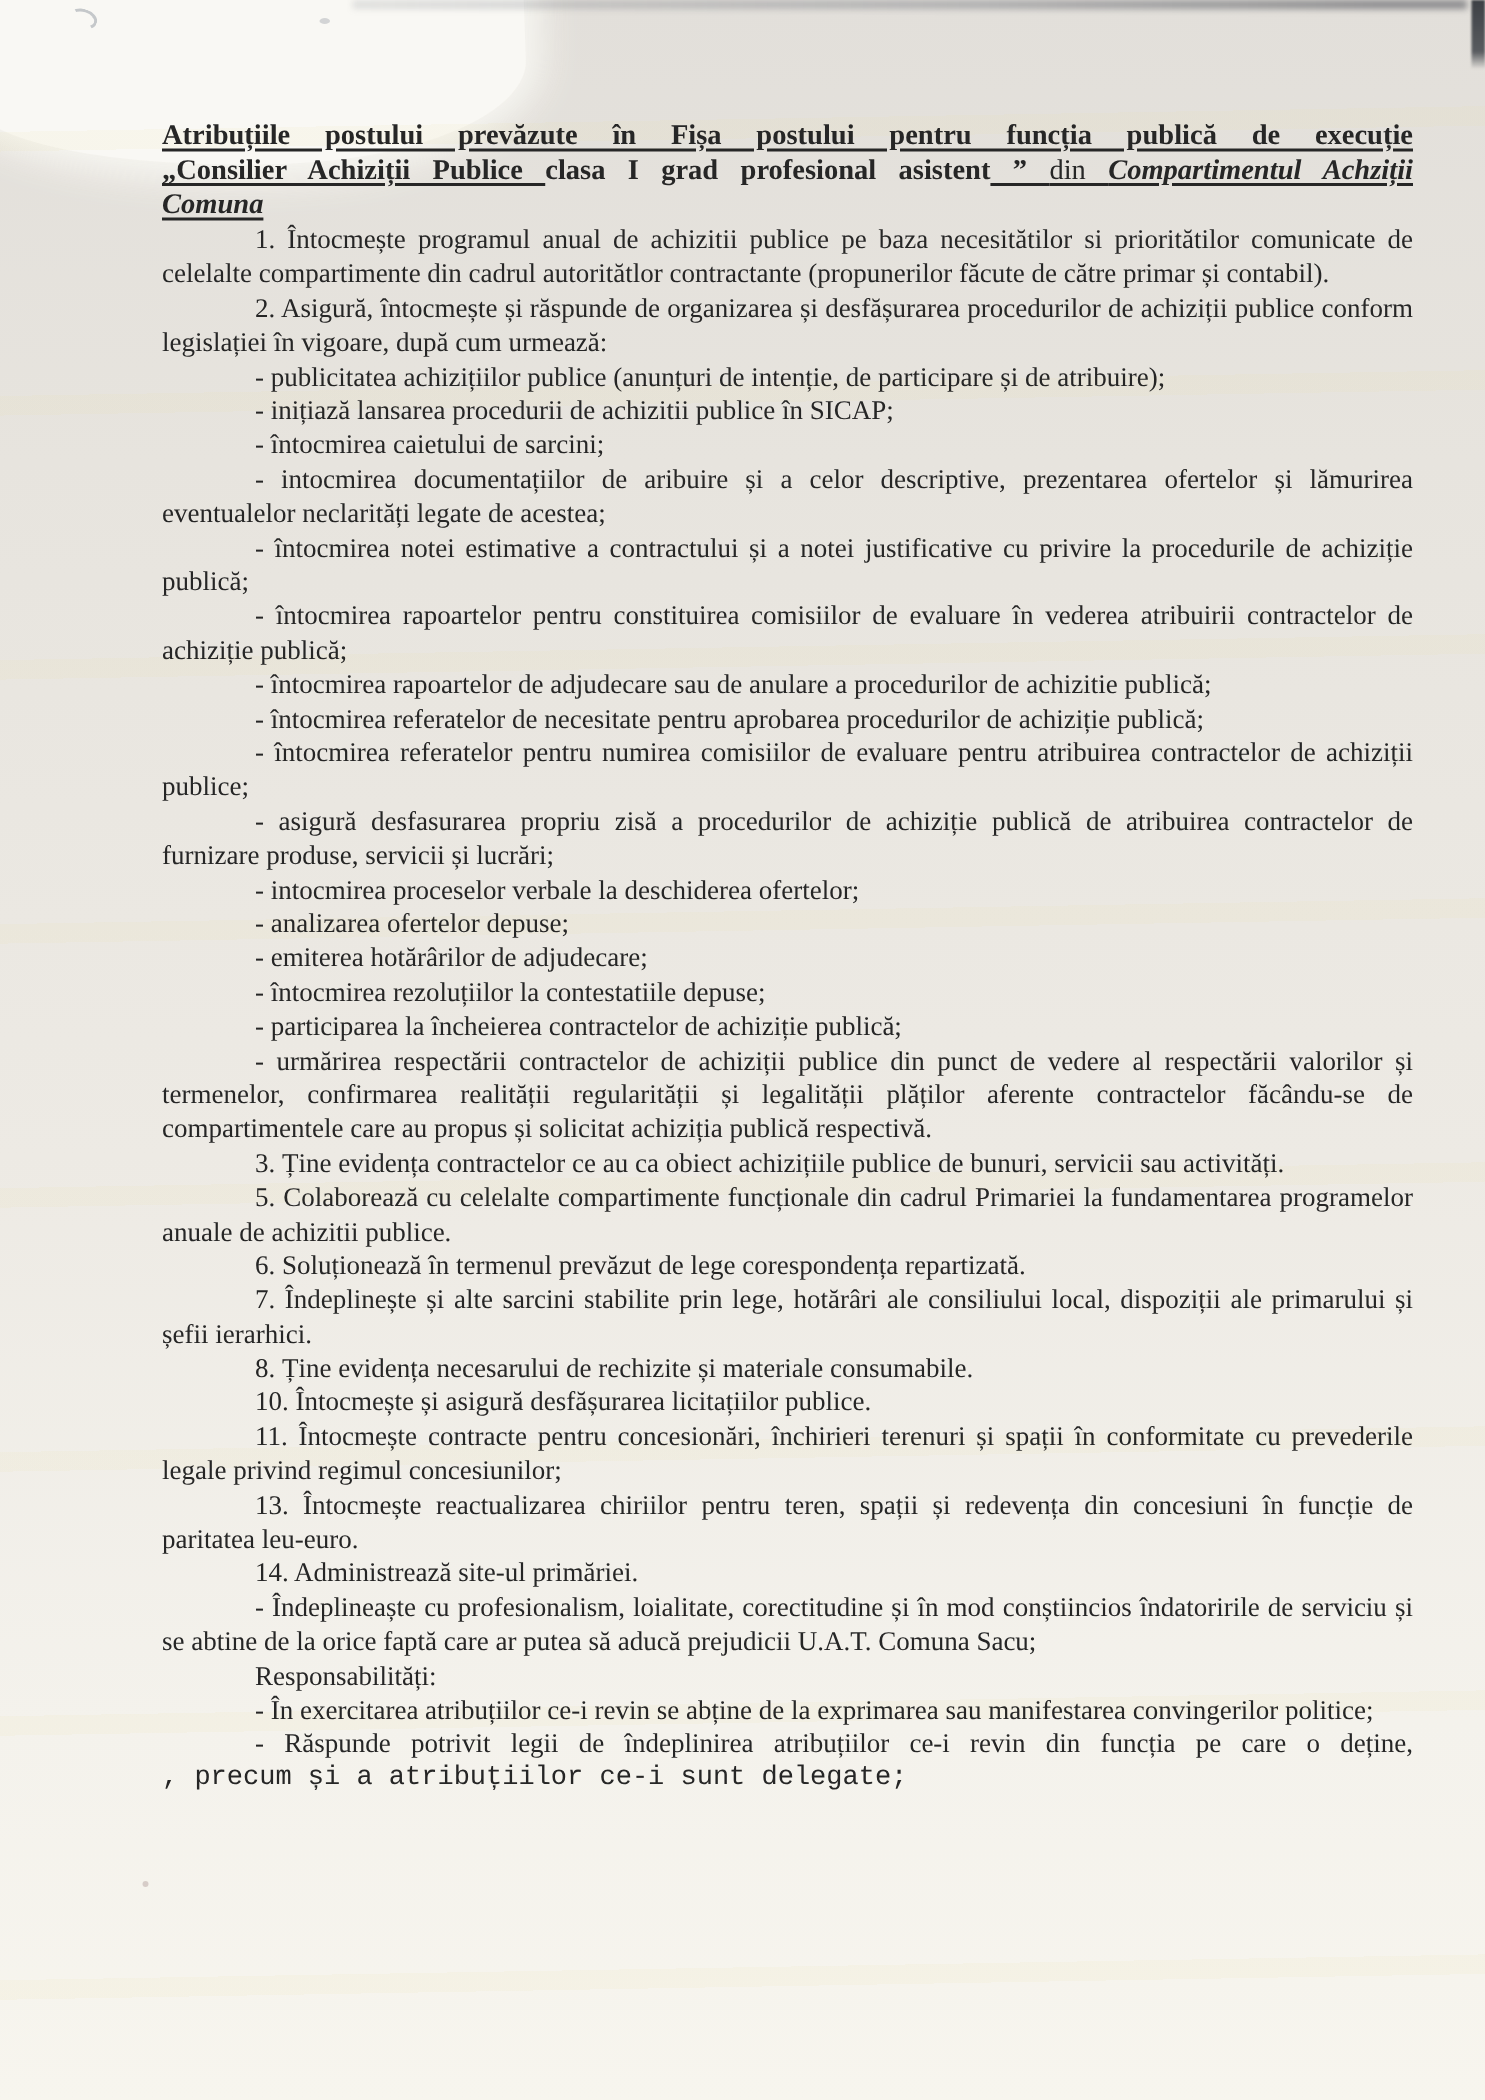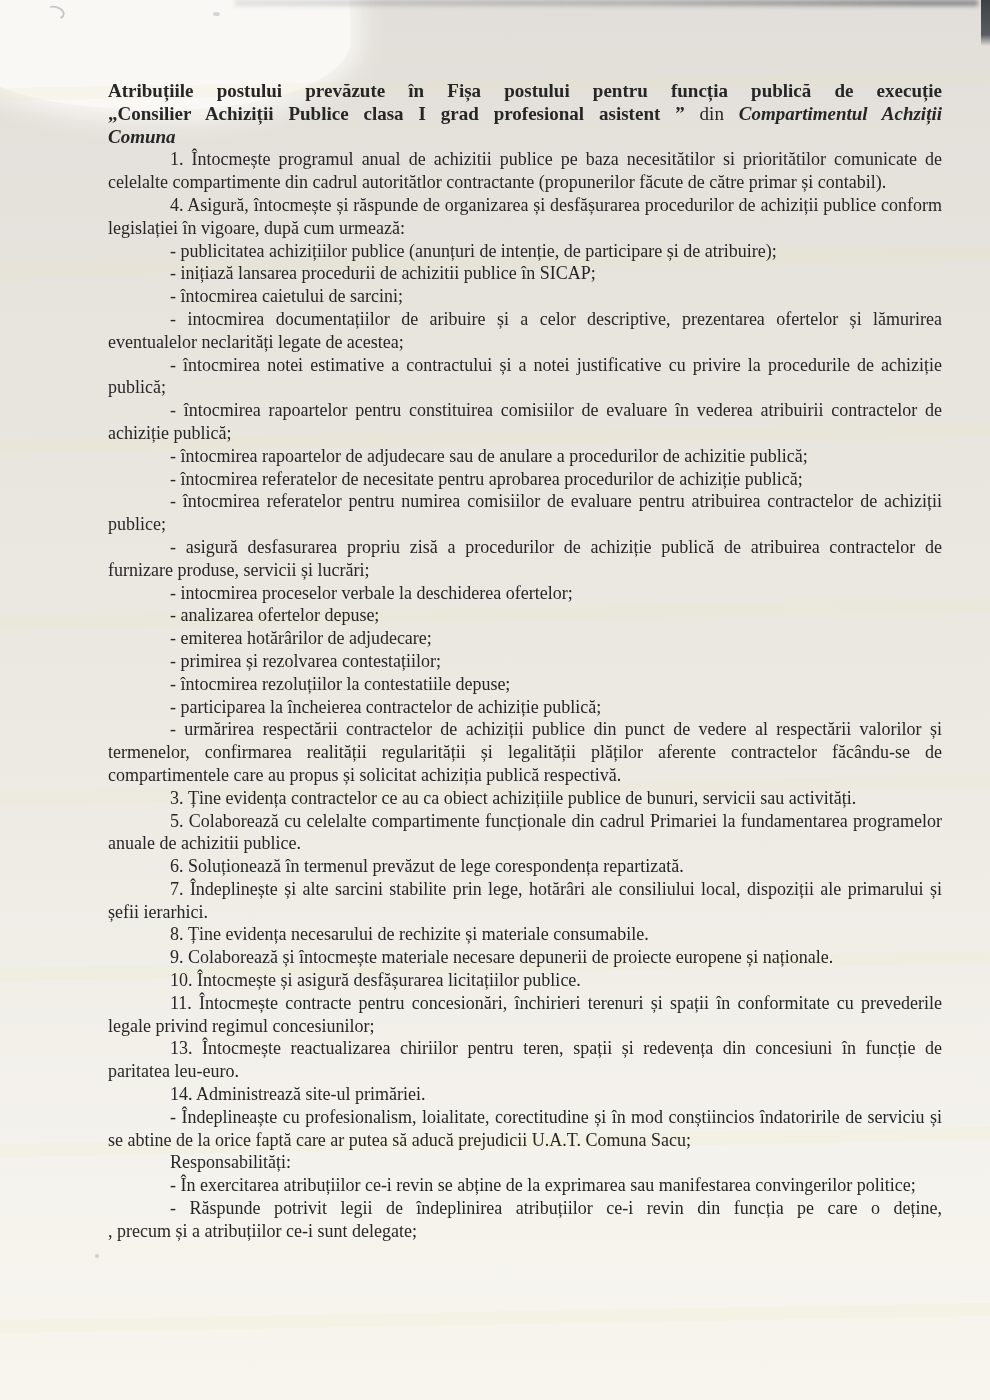--- a/index.html
+++ b/index.html
@@ -54,24 +54,24 @@
   
   .content{
     position:absolute;left:108px;top:80px;width:834px;
     font-size:18px;line-height:22.8px;
     text-align:justify;
   }
   .doc-title{font-size:19px;line-height:22.8px;}
   .title-line{text-align:justify;}
   .title-line.jlast{text-align-last:justify;}
   .doc-title .b{font-weight:bold;}
-  .doc-title .u{text-decoration-thickness:1.6px;text-underline-offset:3px;}
+  .doc-title .u{text-decoration:underline;text-decoration-thickness:1.6px;text-underline-offset:3px;}
   .doc-title .i{font-style:italic;margin-top:40px;}
   .para{margin:0;text-indent:62px;}
-  .para.no-indent{text-indent:0;}
+  .para.no-indent{text-indent:0;font-family:Liberation Mono, monospace;}
   .para.jlast{text-align-last:justify;}
 </style>
 </head>
 <body>
 
 <div class="page">
   <div class="patch-tl"></div>
   <div class="edge-top"></div>
   <div class="corner-tr"></div>
   <div class="speck-a"></div>
@@ -80,44 +80,42 @@
   <div class="bands"></div>
 
   <div class="content">
     <div class="doc-title">
         <div class="title-line jlast"><span class="b u ">Atribuțiile postului prevăzute în Fișa postului pentru funcția publică de execuție</span></div>
         <div class="title-line jlast"><span class="b u ">„Consilier Achiziții Publice </span><span class="b ">clasa I grad profesional asistent</span><span class="b u "> ” </span><span class="u ">din </span><span class="b u i">Compartimentul Achziții</span></div>
         <div class="title-line"><span class="b u i">Comuna</span></div>
       </div>
     <div>
         <p class="para">1. Întocmește programul anual de achizitii publice pe baza  necesitătilor si prioritătilor comunicate de celelalte compartimente  din cadrul autoritătlor contractante (propunerilor făcute de către primar și contabil).</p>
-        <p class="para">4. Asigură, întocmește și răspunde de organizarea și desfășurarea procedurilor de achiziții publice conform legislației în vigoare, după cum urmează:</p>
+        <p class="para">2. Asigură, întocmește și răspunde de organizarea și desfășurarea procedurilor de achiziții publice conform legislației în vigoare, după cum urmează:</p>
         <p class="para">- publicitatea achizițiilor publice (anunțuri de intenție, de participare și de atribuire);</p>
         <p class="para">- inițiază lansarea procedurii de achizitii publice în SICAP;</p>
         <p class="para">- întocmirea caietului de sarcini;</p>
         <p class="para">- intocmirea documentațiilor de aribuire și a celor descriptive, prezentarea ofertelor și lămurirea eventualelor neclarități legate de acestea;</p>
         <p class="para">- întocmirea notei estimative a contractului și a notei justificative cu privire la procedurile de achiziție publică;</p>
         <p class="para">- întocmirea rapoartelor pentru constituirea comisiilor de evaluare în vederea atribuirii contractelor de achiziție publică;</p>
         <p class="para">- întocmirea rapoartelor de adjudecare sau de anulare a procedurilor de achizitie publică;</p>
         <p class="para">- întocmirea referatelor de necesitate pentru aprobarea procedurilor de achiziție publică;</p>
         <p class="para">- întocmirea referatelor pentru numirea comisiilor de evaluare pentru atribuirea contractelor de achiziții publice;</p>
         <p class="para">- asigură desfasurarea propriu zisă a procedurilor de achiziție publică de atribuirea contractelor de furnizare produse, servicii și lucrări;</p>
         <p class="para">- intocmirea proceselor verbale la deschiderea ofertelor;</p>
         <p class="para">- analizarea ofertelor depuse;</p>
         <p class="para">- emiterea hotărârilor de adjudecare;</p>
-        <p class="para">- primirea și rezolvarea contestațiilor;</p>
         <p class="para">- întocmirea rezoluțiilor la contestatiile depuse;</p>
         <p class="para">- participarea la încheierea contractelor de achiziție publică;</p>
         <p class="para">- urmărirea respectării contractelor de achiziții publice din punct de vedere al respectării valorilor și termenelor, confirmarea realității regularității și legalității plăților aferente contractelor făcându-se de compartimentele care au propus și solicitat achiziția publică respectivă.</p>
         <p class="para">3. Ține evidența contractelor ce au ca obiect achizițiile publice de bunuri, servicii sau activități.</p>
         <p class="para">5. Colaborează cu celelalte compartimente funcționale din cadrul Primariei la fundamentarea programelor anuale de achizitii publice.</p>
         <p class="para">6. Soluționează în termenul prevăzut de lege corespondența repartizată.</p>
         <p class="para">7. Îndeplinește și alte sarcini stabilite prin lege, hotărâri ale consiliului local, dispoziții ale primarului și șefii ierarhici.</p>
         <p class="para">8. Ține evidența necesarului de rechizite și materiale consumabile.</p>
-        <p class="para">9. Colaborează și întocmește materiale necesare depunerii de proiecte europene și naționale.</p>
         <p class="para">10. Întocmește și asigură desfășurarea licitațiilor publice.</p>
         <p class="para">11. Întocmește contracte pentru concesionări, închirieri terenuri și spații în conformitate cu prevederile legale privind regimul concesiunilor;</p>
         <p class="para">13. Întocmește reactualizarea chiriilor pentru teren, spații și redevența din concesiuni în funcție de paritatea leu-euro.</p>
         <p class="para">14. Administrează site-ul primăriei.</p>
         <p class="para">- Îndeplineaște cu profesionalism, loialitate, corectitudine și în mod conștiincios îndatoririle de serviciu și se abtine de la orice faptă care ar putea să aducă prejudicii U.A.T. Comuna Sacu;</p>
         <p class="para">Responsabilități:</p>
         <p class="para">- În exercitarea atribuțiilor ce-i revin se abține de la exprimarea sau manifestarea convingerilor politice;</p>
         <p class="para jlast">- Răspunde potrivit legii de îndeplinirea atribuțiilor ce-i revin din funcția pe care o deține,</p>
         <p class="para no-indent">, precum și a atribuțiilor ce-i sunt delegate;</p>
       </div>

